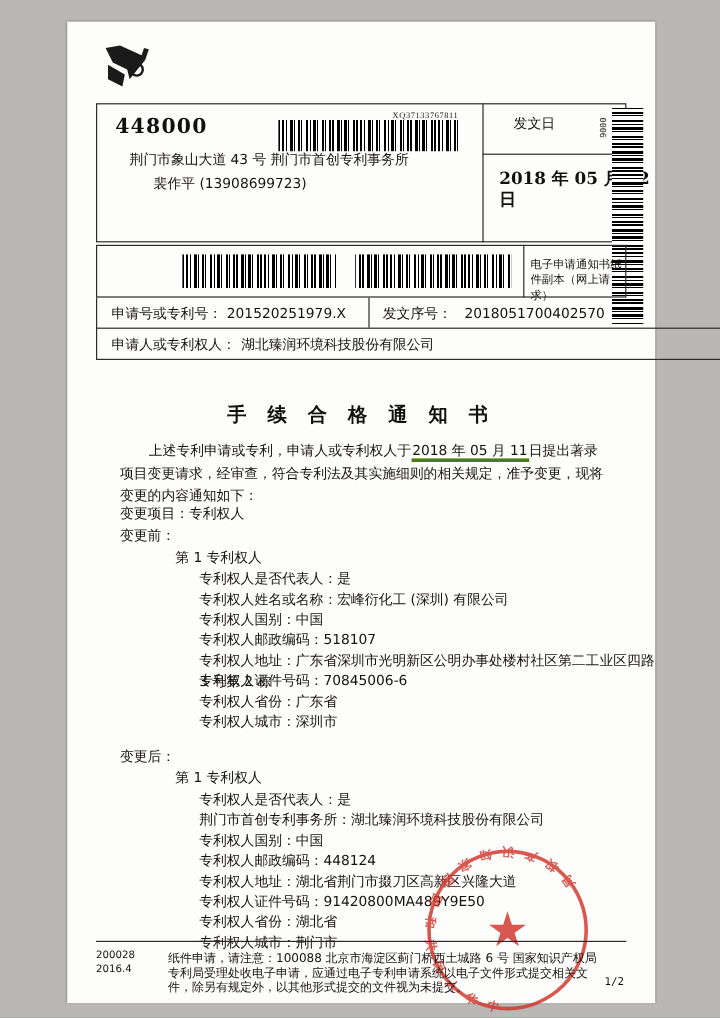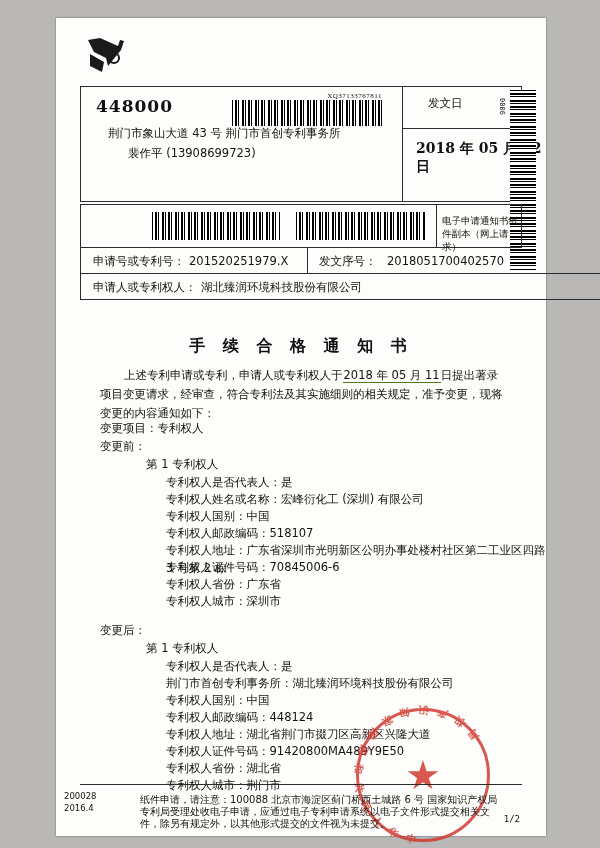--- a/index.html
+++ b/index.html
@@ -208,21 +208,21 @@
   
   .body-text {
     position: absolute;
     left: 44px;
     width: 404px;
     font-size: 11.5px;
     line-height: 19px;
     color: #15120f;
   }
   .para1 { top: 348px; text-indent: 24px; }
-  .u { border-bottom: 1px solid #4d7c0f; padding: 0 1px; }
+  .u { border-bottom: 3px solid #4d7c0f; padding: 0 1px; }
   .blk { position: absolute; left: 44px; font-size: 11.5px; color: #15120f; line-height: 17.5px;}
   .indent1 { padding-left: 46px; }
   .indent2 { padding-left: 66px; }
   
   .seal {
     position: absolute;
     left: 300px;
     top: 690px;
     width: 128px;
     height: 128px;
@@ -257,21 +257,21 @@
   
   .foot-rule {
     position: absolute;
     left: 24px; top: 766px;
     width: 442px;
     height: 1px;
     background: #2b2b2b;
   }
   .foot-left {
     position: absolute;
-    left: 8px; top: 772px;
+    left: 24px; top: 772px;
     font-size: 8.5px;
     line-height: 12px;
     color: #15120f;
   }
   .foot-body {
     position: absolute;
     left: 84px; top: 776px;
     width: 360px;
     font-size: 10px;
     line-height: 12px;

